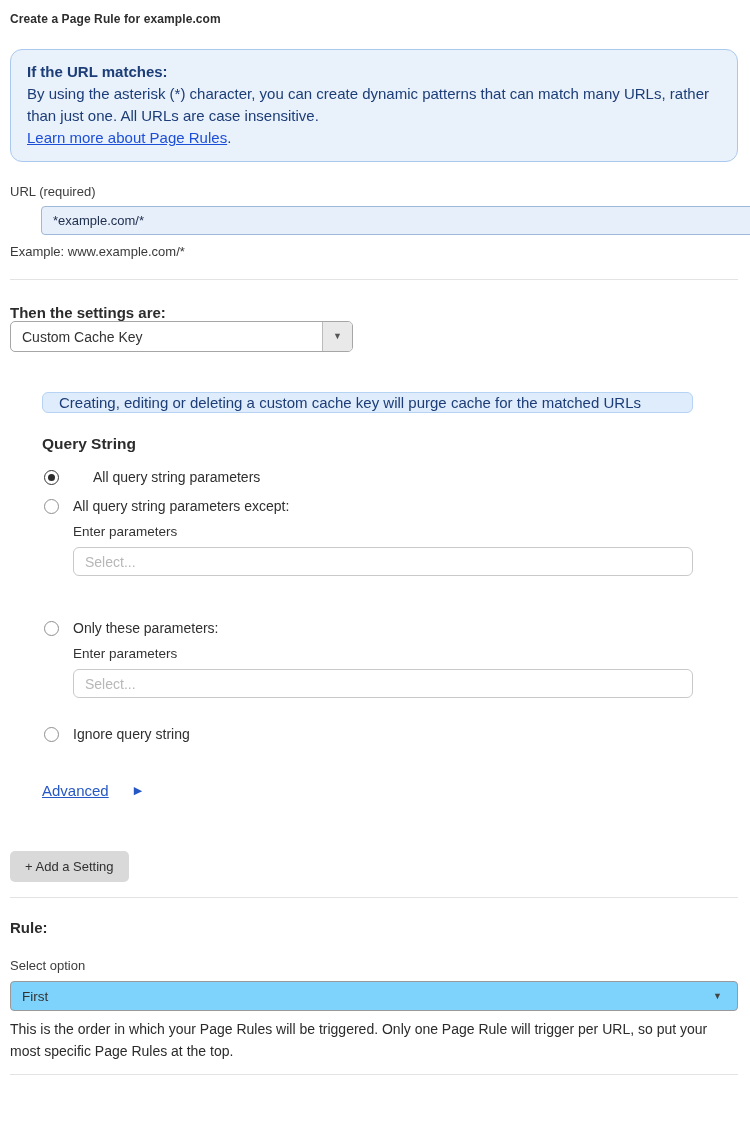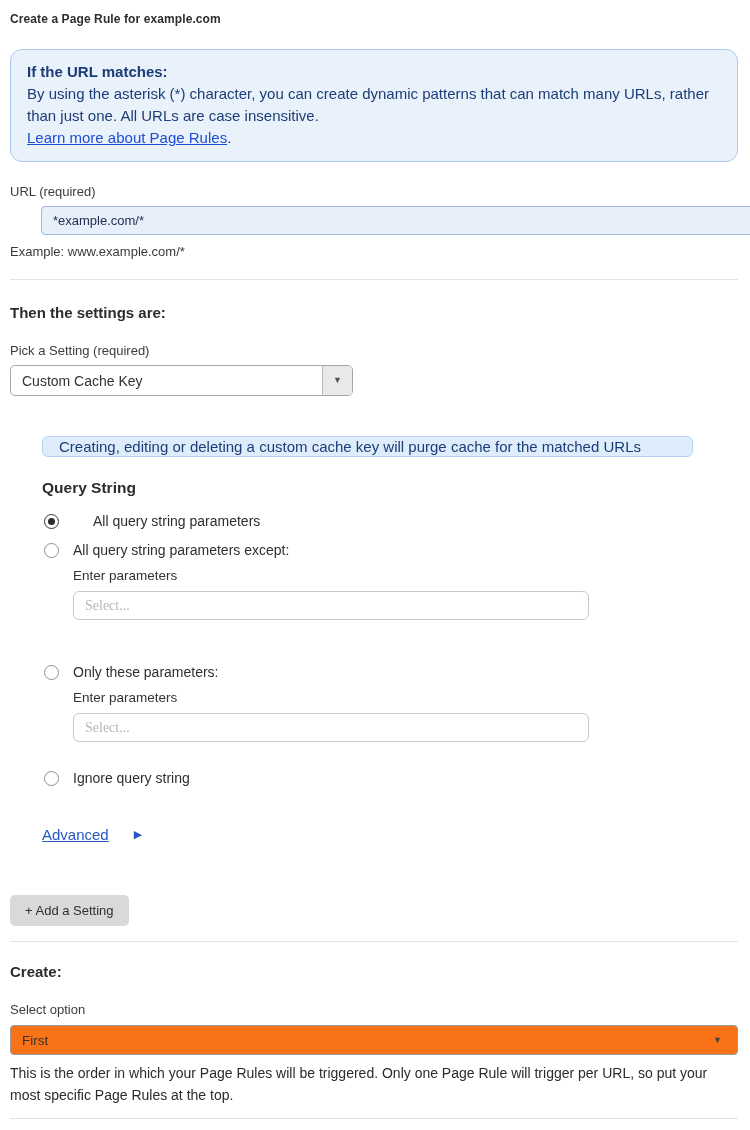--- a/index.html
+++ b/index.html
@@ -165,25 +165,25 @@
   }
 
   .sub-label {
     font-size: 13.5px;
     color: #333333;
     margin: 10px 0 8px 63px;
   }
   .param-input {
     display: block;
     margin-left: 63px;
-    width: 516px;
+    width: 620px;
     height: 29px;
     border: 1px solid #c9c9c9;
     border-radius: 6px;
-    font-family: Liberation Serif, serif;
+    font-family: Liberation Sans, sans-serif;
     font-size: 14px;
     color: #333333;
     padding: 0 11px;
     outline: none;
   }
   .param-input::placeholder { color: #b7b7b7; }
 
   .advanced-row {
     margin: 40px 0 0 32px;
     display: inline-flex;
@@ -220,21 +220,21 @@
 
   .order-heading { margin-top: 21px; }
   .order-select-label { margin-top: 22px; margin-bottom: 8px; }
 
   .select-full {
     position: relative;
     width: 100%;
     height: 30px;
     border: 1px solid #9a9a9a;
     border-radius: 4px;
-    background: #f97316;
+    background: #7dd3fc;
     display: flex;
     align-items: center;
     padding-left: 11px;
     font-size: 13.5px;
     color: #333333;
     cursor: pointer;
   }
   .select-full .tri-down {
     position: absolute;
     right: 15px;
@@ -265,21 +265,20 @@
   </div>
 
   <label class="field-label">URL (required)</label>
   <input class="url-input" type="text" value="*example.com/*" style="">
   <div class="example-text">Example: www.example.com/*</div>
 
   <div class="divider divider-1"></div>
 
   <h2 class="section-heading">Then the settings are:</h2>
 
-  <label class="field-label pick-label">Pick a Setting (required)</label>
   <div class="select-sm">
     <span class="select-sm-text">Custom Cache Key</span>
     <span class="select-sm-btn">
         <span class="tri-down">▼</span>
       </span>
   </div>
 
   <div class="notice-box">Creating, editing or deleting a custom cache key will purge cache for the matched URLs</div>
 
   <h3 class="section-heading qs-heading">Query String</h3>
@@ -311,21 +310,21 @@
   <a class="advanced-row" href="#">
     <span class="advanced-text">Advanced</span>
     <span class="tri-right">▶</span>
   </a>
   <br>
 
   <button class="add-setting-btn">+ Add a Setting</button>
 
   <div class="divider divider-2"></div>
 
-  <h2 class="section-heading order-heading">Create:</h2>
+  <h2 class="section-heading order-heading">Rule:</h2>
 
   <label class="field-label order-select-label">Select option</label>
   <div class="select-full">
     <span>First</span>
     <span class="tri-down">▼</span>
   </div>
   <p class="order-help">This is the order in which your Page Rules will be triggered. Only one Page Rule will trigger per URL, so put your most specific Page Rules at the top.</p>
 
   <div class="divider divider-3"></div>
 

